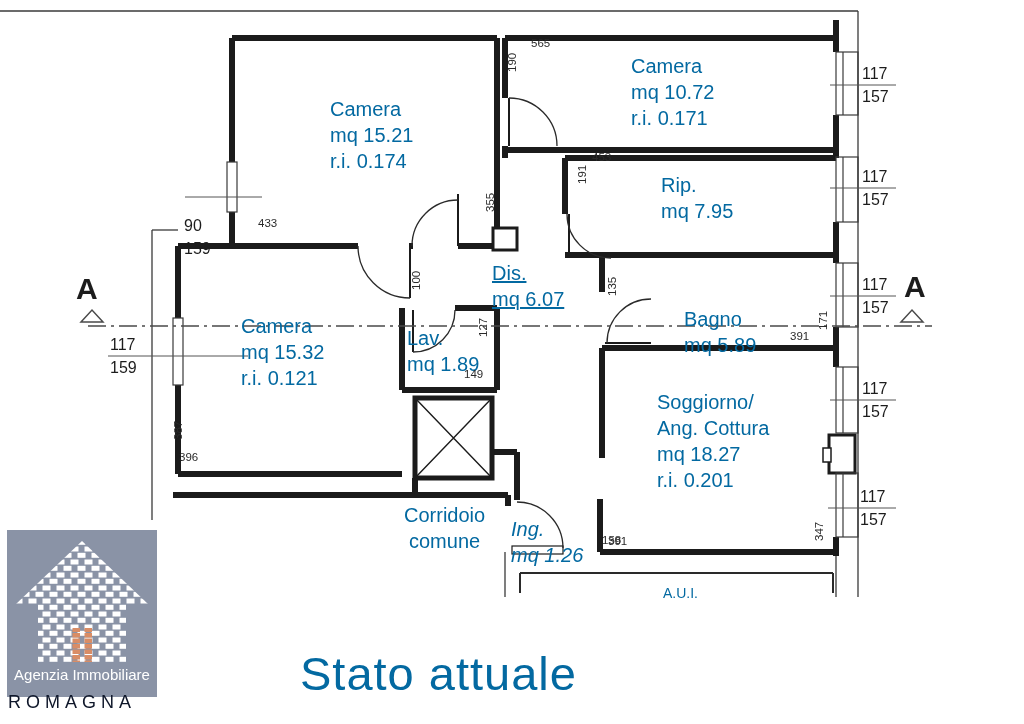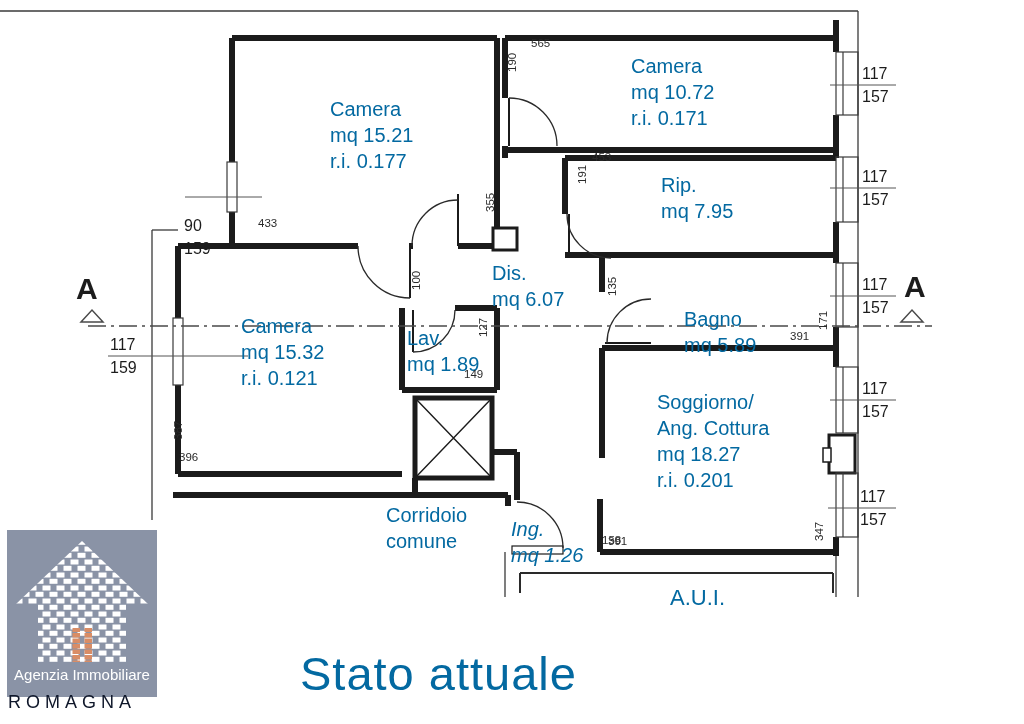--- a/index.html
+++ b/index.html
@@ -6,21 +6,21 @@
   #canvas{position:relative;width:1024px;height:724px;background:#ffffff;overflow:hidden;
           font-family:"Liberation Sans",sans-serif;}
   .lbl{position:absolute;color:#0369a1;white-space:nowrap;}
   .room{font-size:20px;line-height:26px;}
   .dim{font-size:11.5px;color:#2a2a2a;}
   .vdim{transform:rotate(-90deg);transform-origin:0 0;}
   .frac{position:absolute;font-size:16px;line-height:20px;color:#1c1c1c;
         display:flex;flex-direction:column;gap:3px;}
   .amark{font-size:30px;font-weight:bold;color:#1c1c1c;}
   .title{font-size:47px;letter-spacing:1px;color:#0369a1;}
-  .aui{font-size:22px;margin-left:7px;}
+  .aui{font-size:14px;}
   .agenzia{font-size:15px;color:#ffffff;text-align:center;}
   .brand{font-size:18px;font-weight:normal;letter-spacing:5px;color:#0f172a;}
   svg{position:absolute;left:0;top:0;}
 </style>
 </head>
 <body>
 
 <div id="canvas">
 
   <svg width="1024" height="724" viewBox="0 0 1024 724">
@@ -166,32 +166,32 @@
       <rect x="7" y="530" width="150" height="167" fill="#8a93a6"></rect>
       <polygon points="82,541 16,604 148,604" fill="url(#tl)"></polygon>
       <rect x="38" y="604" width="88" height="58" fill="url(#tl)"></rect>
       <rect x="70" y="628" width="24" height="34" fill="url(#tlo)"></rect>
     </g>
   </svg>
 
   <div class="lbl room" style="left:330px;top:96px;">
     <div>Camera</div>
     <div>mq 15.21</div>
-    <div>r.i. 0.177</div>
+    <div>r.i. 0.174</div>
   </div>
   <div class="lbl room" style="left:631px;top:53px;">
     <div>Camera</div>
     <div>mq 10.72</div>
     <div>r.i. 0.171</div>
   </div>
   <div class="lbl room" style="left:661px;top:172px;">
     <div>Rip.</div>
     <div>mq 7.95</div>
   </div>
-  <div class="lbl room" style="left:492px;top:260px;">
+  <div class="lbl room" style="left:492px;top:260px;text-decoration:underline;">
     <div>Dis.</div>
     <div>mq 6.07</div>
   </div>
   <div class="lbl room" style="left:684px;top:277px;margin-top:29px;">
     <div>Bagno</div>
     <div>mq 5.89</div>
   </div>
   <div class="lbl room" style="left:241px;top:313px;">
     <div>Camera</div>
     <div>mq 15.32</div>
@@ -204,21 +204,21 @@
   <div class="lbl room" style="left:657px;top:389px;">
     <div>Soggiorno/</div>
     <div>Ang. Cottura</div>
     <div>mq 18.27</div>
     <div>r.i. 0.201</div>
   </div>
   <div class="lbl room" style="left:511px;top:516px;font-style:italic;">
     <div>Ing.</div>
     <div>mq 1.26</div>
   </div>
-  <div class="lbl room" style="left:386px;top:502px;">
+  <div class="lbl room" style="left:404px;top:502px;text-align:center;">
     <div>Corridoio</div>
     <div>comune</div>
   </div>
   <div class="lbl aui" style="left:663px;top:585px;">A.U.I.</div>
 
   <div class="frac" style="left:184px;top:176px;margin-top:40px;">
     <span>90</span>
     <span>159</span>
   </div>
   <div class="frac" style="left:110px;top:335px;">

